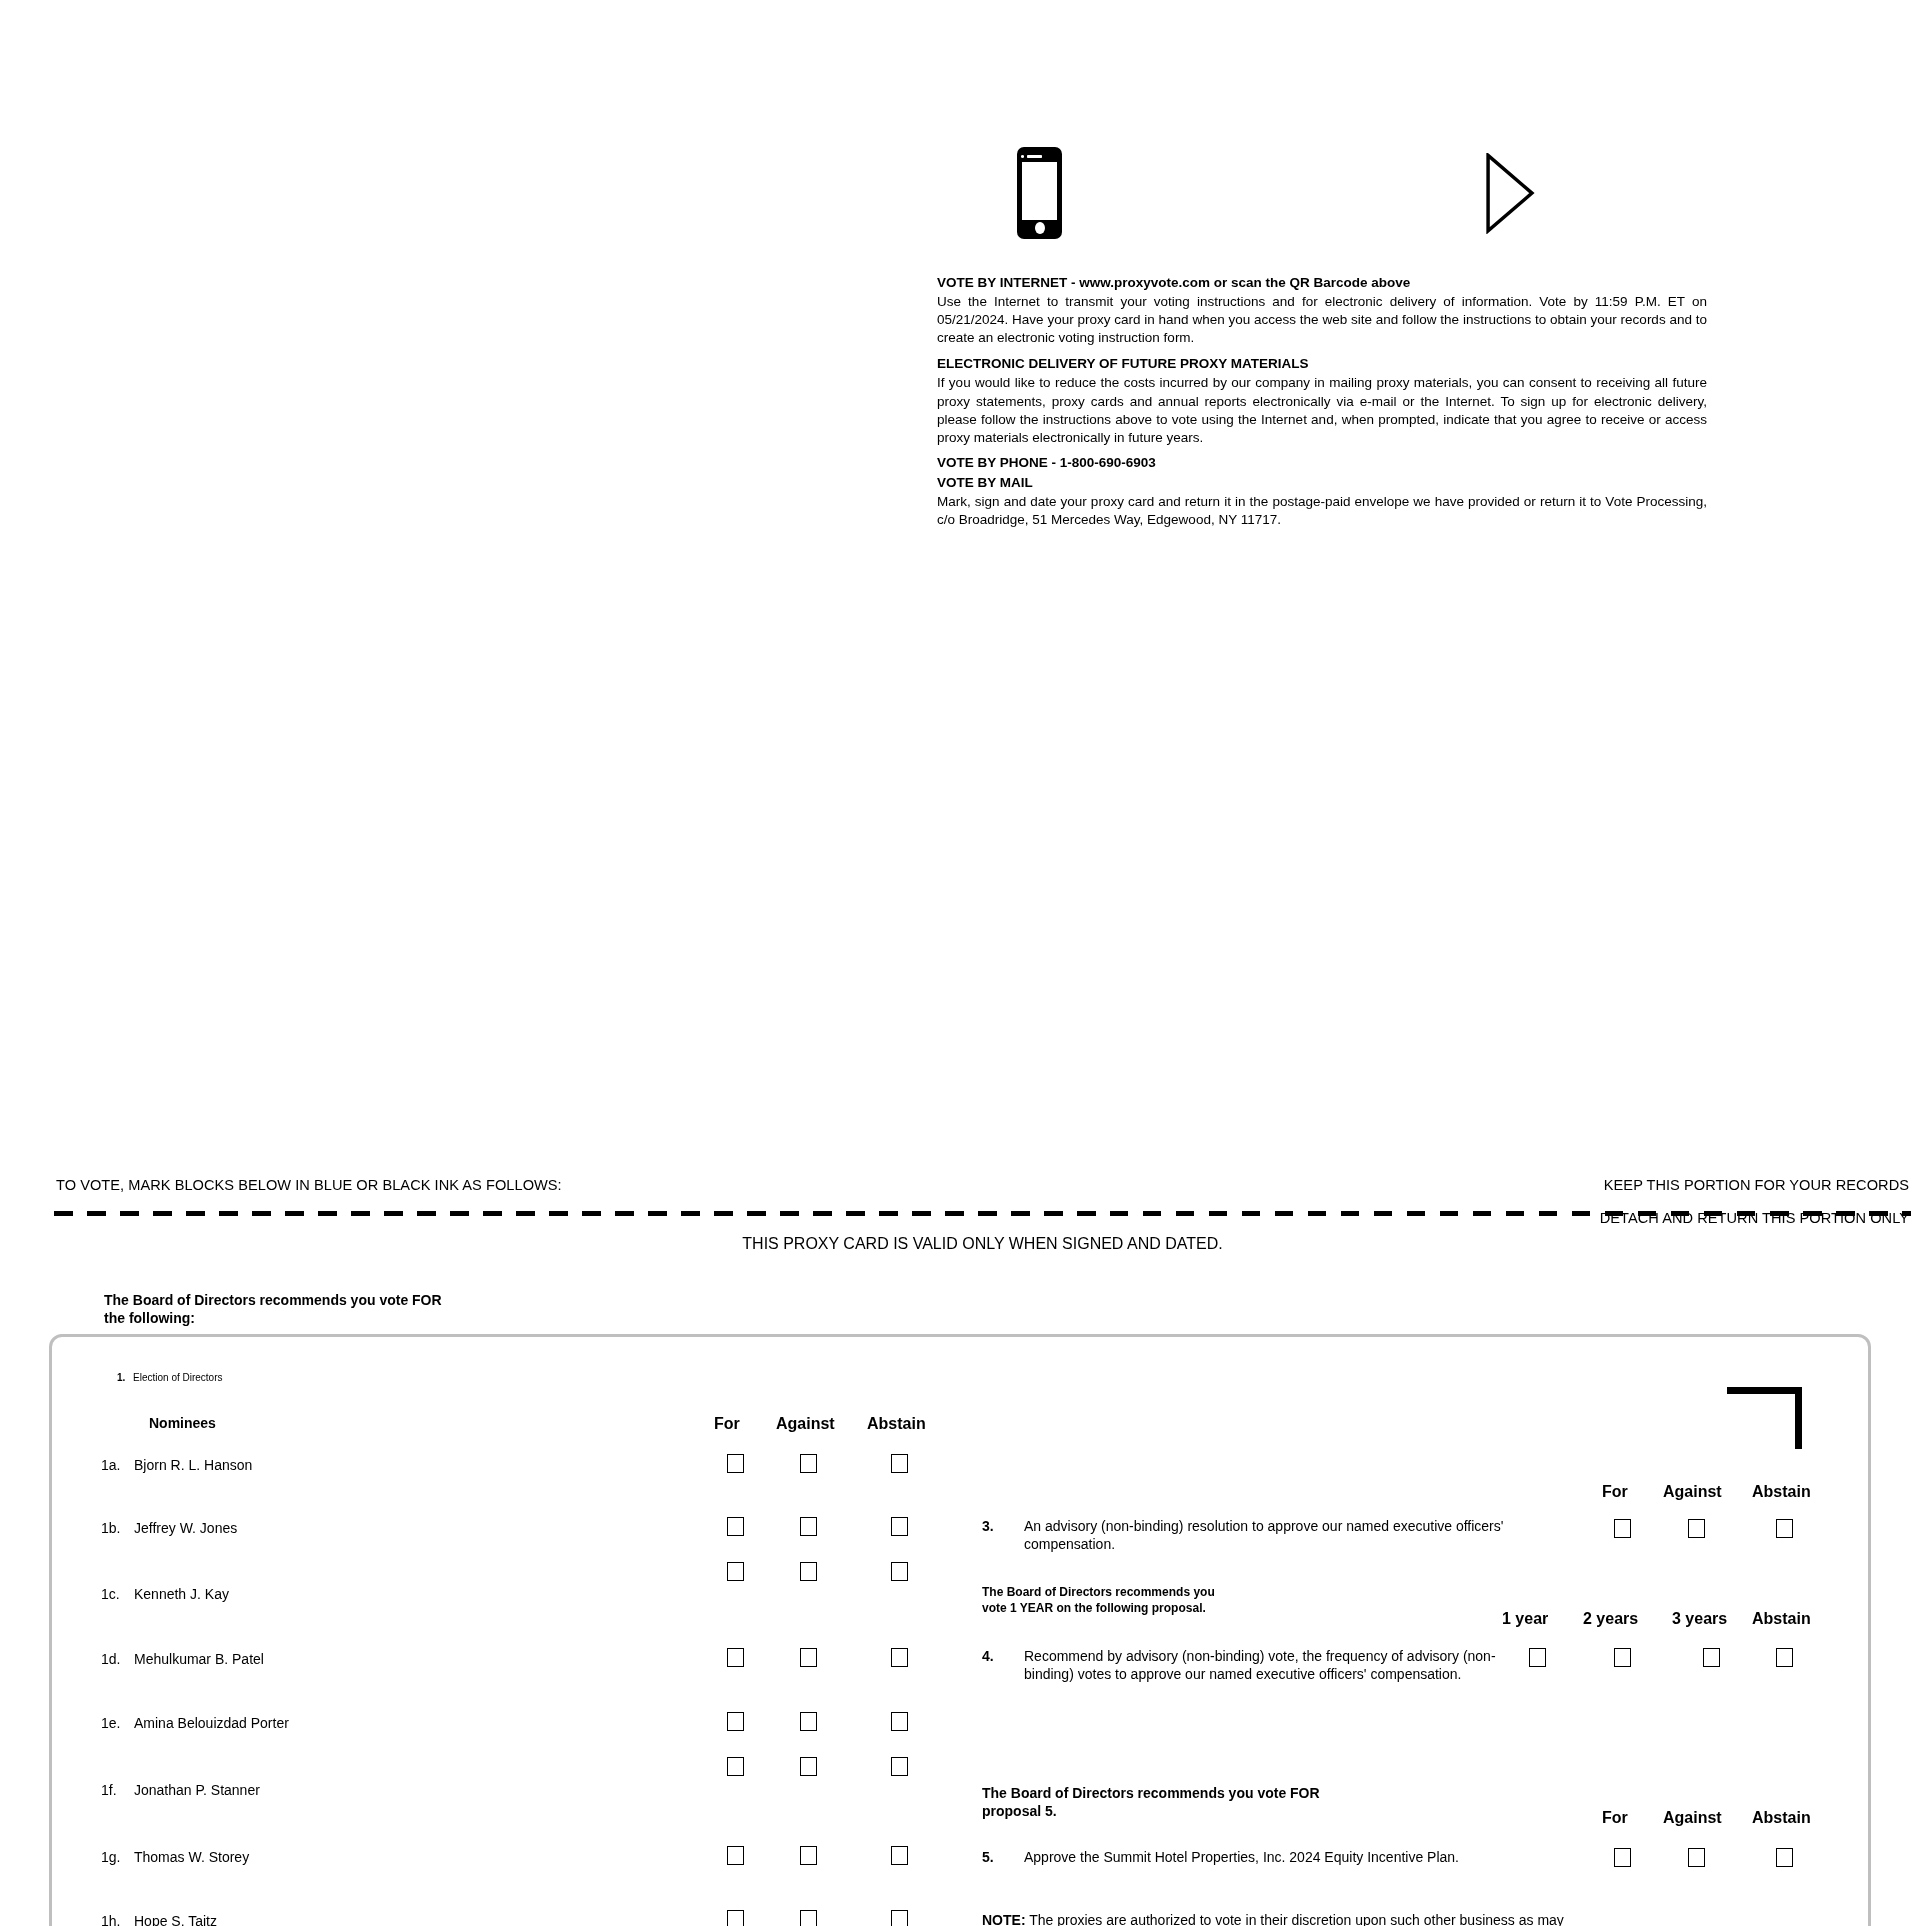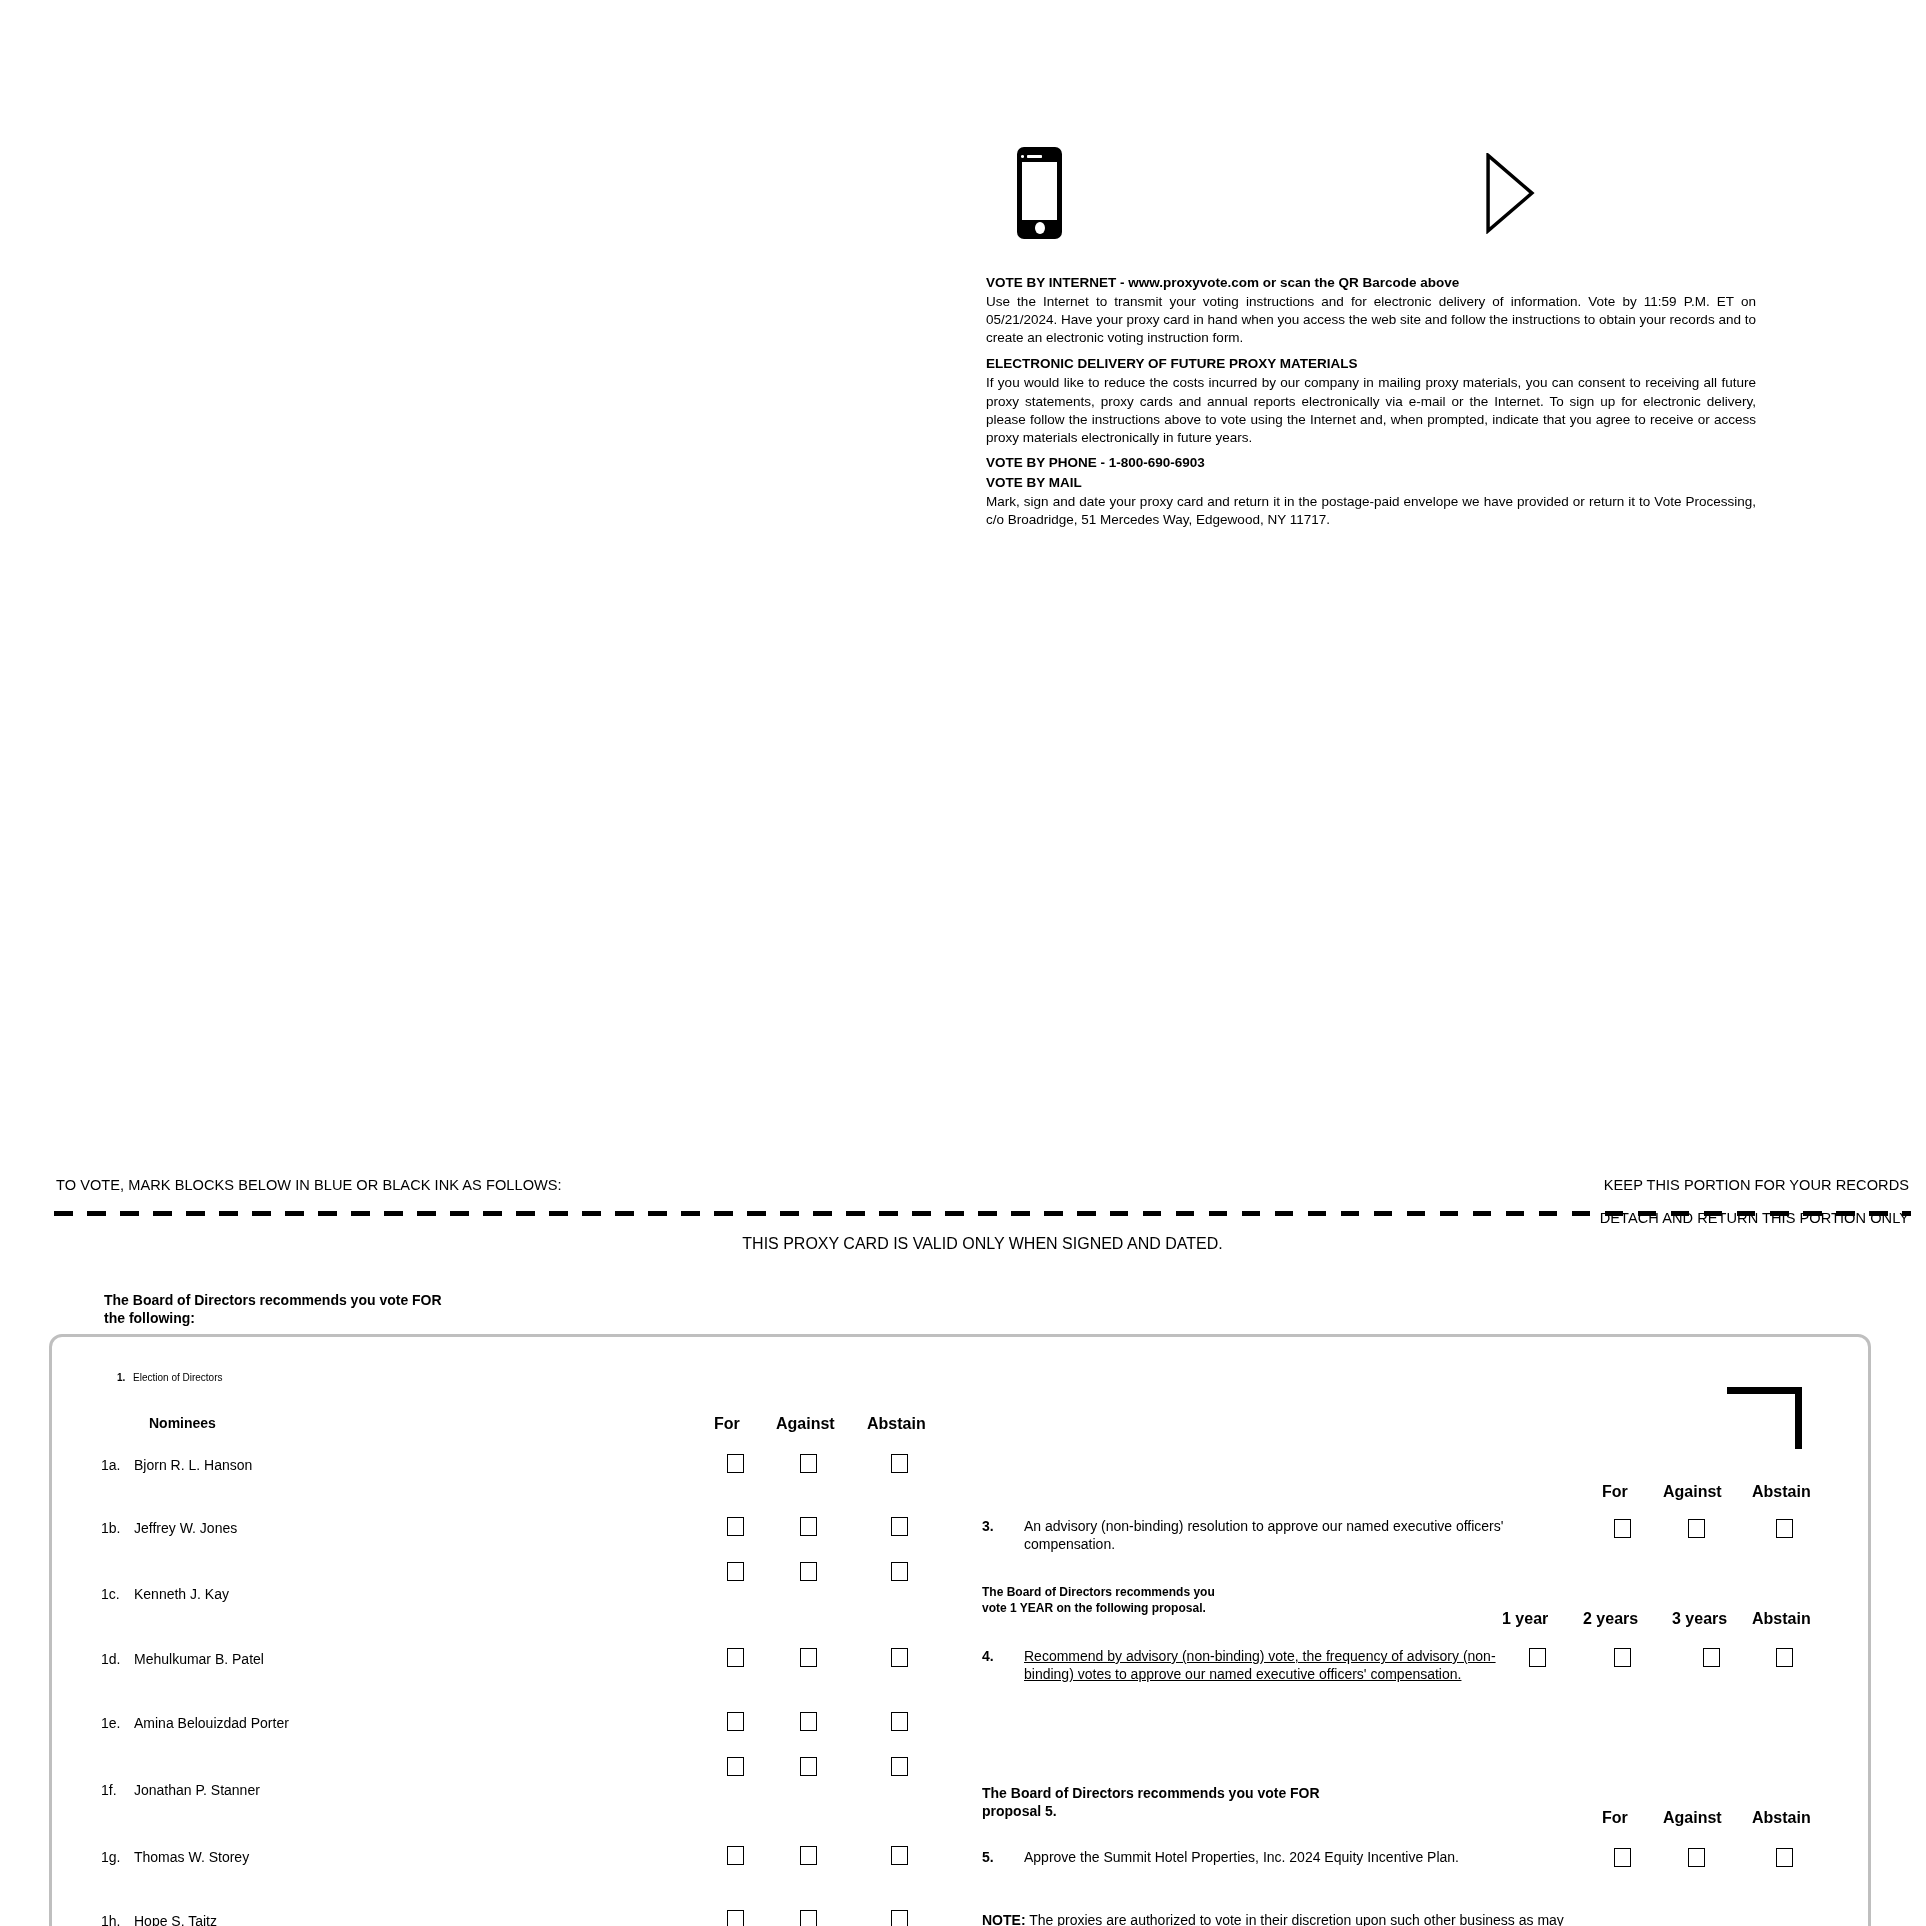--- a/index.html
+++ b/index.html
@@ -115,21 +115,21 @@
     left: 468px;
     top: 9.6px;
     width: 0;
     height: 0;
   }
   .scan-arrow svg { display: block; }
 
   
   .instr {
     position: absolute;
-    left: 986px;
+    left: 937px;
     top: 274px;
     width: 770px;
     font-size: 13.5px;
     line-height: 1.34;
   }
   .instr h3 {
     font-size: 13.5px;
     font-weight: bold;
     margin: 0 0 1.2px 0;
     padding: 0;
@@ -297,21 +297,21 @@
 
   .prop4 {
     position: absolute;
     left: 982px;
     top: 1647px;
     width: 547px;
     font-size: 14px;
     line-height: 1.30;
   }
   .prop4 .pnum { position: absolute; left: 0; top: 0; font-weight: bold; }
-  .prop4 .ptext { margin-left: 42px; text-decoration: underline; }
+  .prop4 .ptext { margin-left: 42px; }
 
   .rec-5 {
     position: absolute;
     left: 982px;
     top: 1784px;
     font-size: 14px;
     font-weight: bold;
     line-height: 1.32;
   }
 

